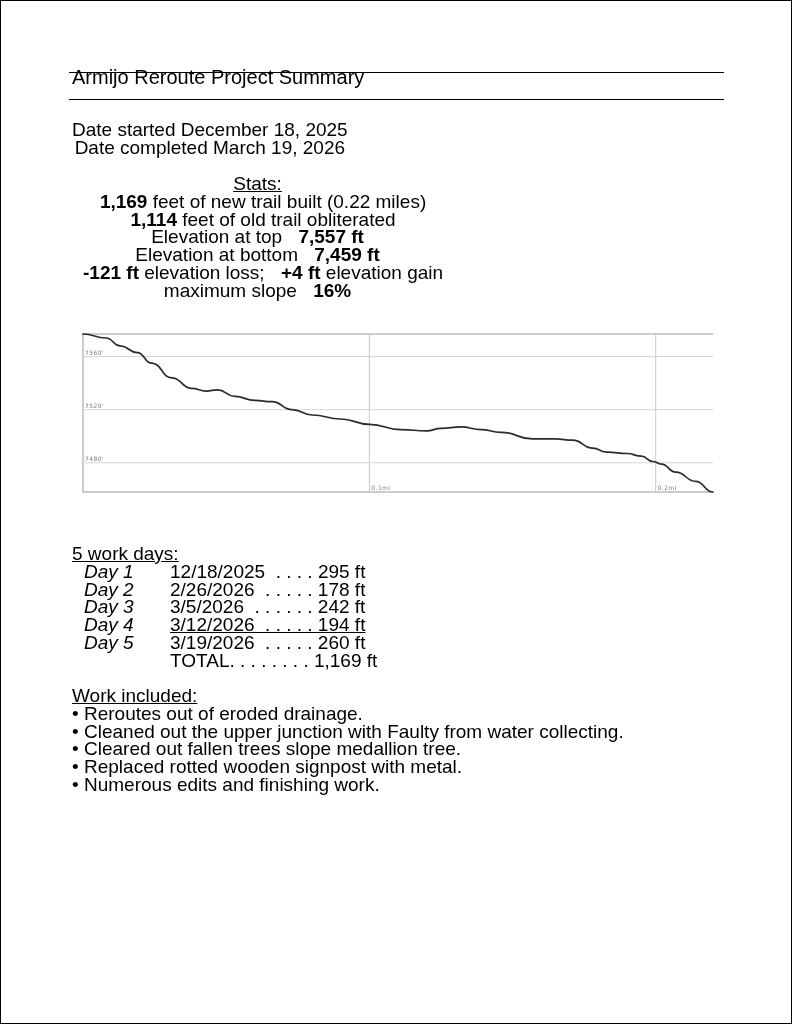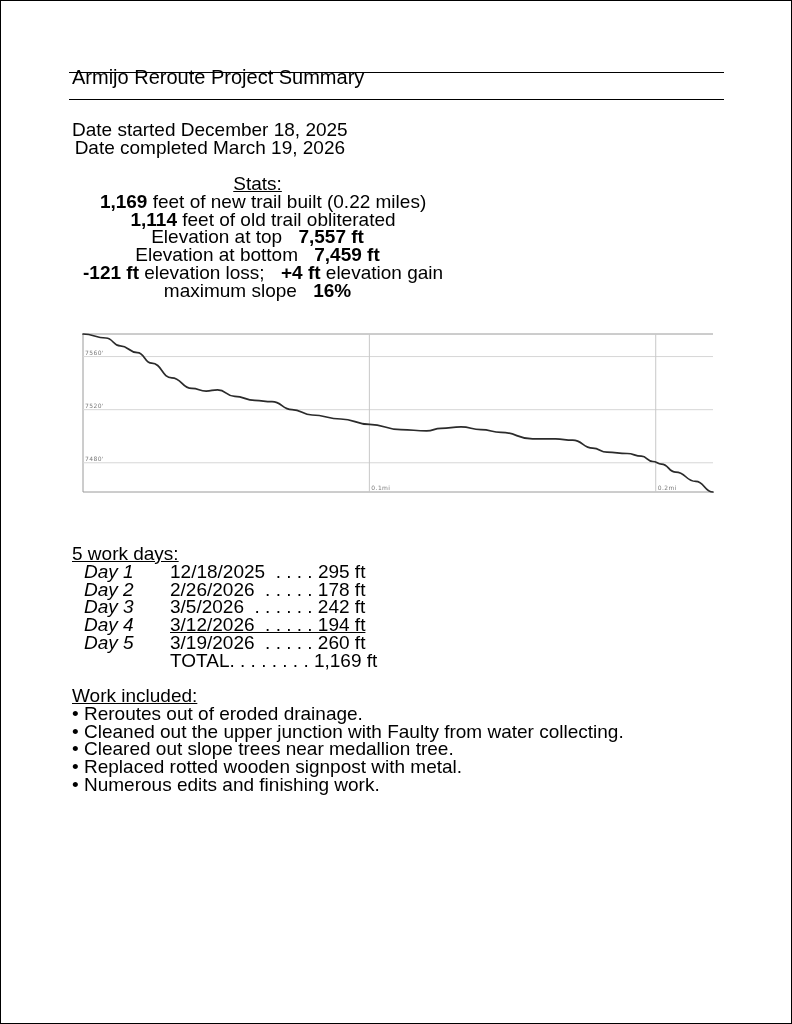--- a/index.html
+++ b/index.html
@@ -116,21 +116,21 @@
         <div class="bullet-row">
           <span class="dot">•</span>
           <span class="txt">Reroutes out of eroded drainage.</span>
         </div>
         <div class="bullet-row">
           <span class="dot">•</span>
           <span class="txt">Cleaned out the upper junction with Faulty from water collecting.</span>
         </div>
         <div class="bullet-row">
           <span class="dot">•</span>
-          <span class="txt">Cleared out slope trees near medallion tree.</span>
+          <span class="txt">Cleared out fallen trees slope medallion tree.</span>
         </div>
         <div class="bullet-row">
           <span class="dot">•</span>
           <span class="txt">Replaced rotted wooden signpost with metal.</span>
         </div>
         <div class="bullet-row">
           <span class="dot">•</span>
           <span class="txt">Numerous edits and finishing work.</span>
         </div>
       </div>

